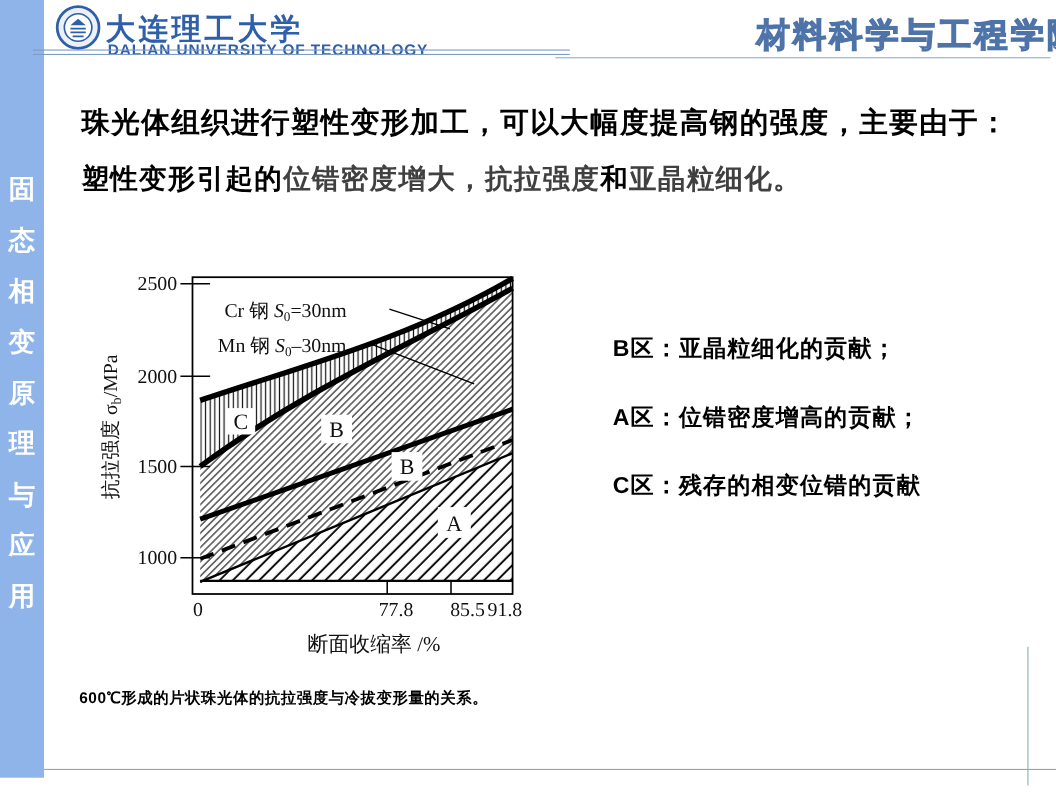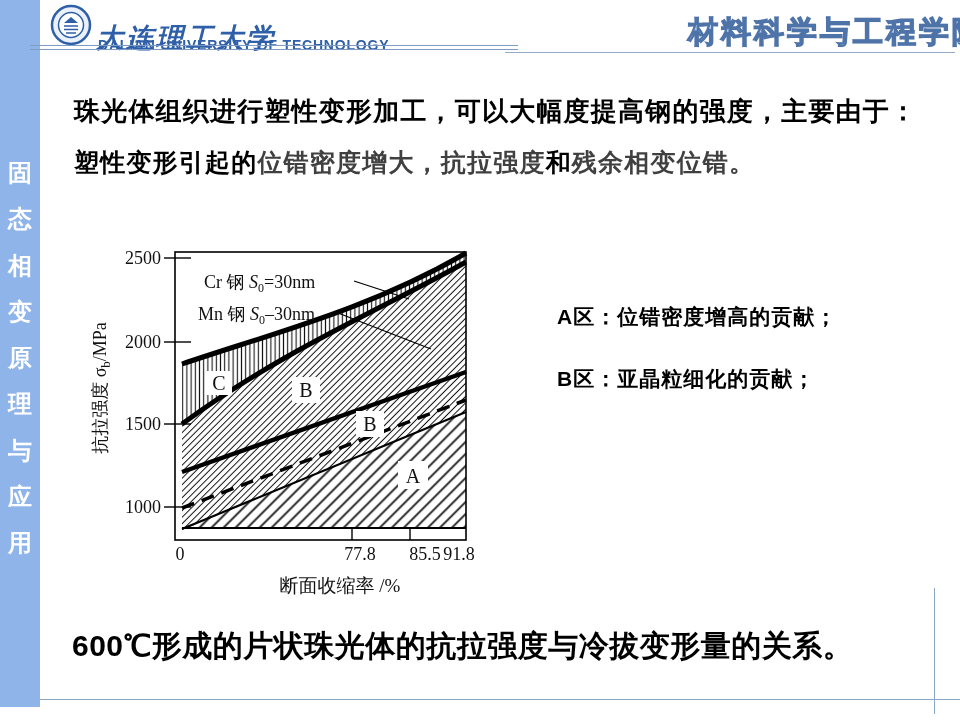--- a/index.html
+++ b/index.html
@@ -6,21 +6,21 @@
   body{width:960px;height:720px;position:relative;overflow:hidden;background:#fff;
        font-family:"Liberation Sans",sans-serif;}
   
   .sidebar{position:absolute;left:0;top:0;width:40px;height:707px;background:#8EB4EA;
            padding-top:150px;box-sizing:border-box;}
   .sidebar span{display:block;height:46.3px;line-height:46.3px;text-align:center;
                 color:#ffffff;font-size:24px;font-weight:bold;
                 font-family:"Liberation Serif",serif;}
   
   .hdr-logo{position:absolute;left:50px;top:4px;}
-  .uni-zh{position:absolute;left:96px;top:20px;font-size:27px;font-weight:bold;font-style:italic;
+  .uni-zh{position:absolute;left:96px;top:8px;font-size:27px;font-weight:bold;
           color:#2E5FA8;letter-spacing:3px;font-family:"Liberation Serif",serif;white-space:nowrap;}
   .uni-en{position:absolute;left:98px;top:37px;font-size:14px;font-weight:bold;color:#2E5FA8;
           letter-spacing:0.8px;white-space:nowrap;}
   .rule{position:absolute;background:#7D9BC4;height:1px;}
   .rule.d1{left:30px;top:45px;width:488px;}
   .rule.d2{left:30px;top:49px;width:488px;}
   .rule.r1{left:505px;top:52px;width:450px;background:#93ABC6;}
   .college{position:absolute;left:688px;top:12px;font-size:30px;font-weight:bold;
            letter-spacing:3px;color:#AFCBEC;-webkit-text-stroke:1.2px #4E73A8;
            text-shadow:0 0 1px #4E73A8;white-space:nowrap;}
@@ -29,21 +29,21 @@
   .frame-v{position:absolute;left:934px;top:588px;width:1px;height:126px;background:#8CA8C6;}
   
   .t1{position:absolute;left:74px;top:94px;font-size:26px;font-weight:bold;color:#000;
       letter-spacing:1.2px;white-space:nowrap;}
   .t2{position:absolute;left:74px;top:146px;font-size:25px;font-weight:bold;
       letter-spacing:1.2px;white-space:nowrap;}
   .c-black{color:#000000;margin-top:36px;} .c-maroon{color:#404040;}
   .zone-notes{position:absolute;left:557px;top:303px;}
   .zone-notes div{font-size:21px;font-weight:bold;color:#000;letter-spacing:1px;
                   margin-bottom:34px;white-space:nowrap;}
-  .caption{position:absolute;left:72px;top:626px;font-size:30px;font-weight:bold;color:#000;
+  .caption{position:absolute;left:72px;top:626px;font-size:14px;font-weight:bold;color:#000;
            letter-spacing:0.5px;white-space:nowrap;text-align:center;}
   
   .fig{position:absolute;left:85px;top:238px;width:390px;height:365px;}
   .fig text{font-family:"Liberation Serif","DejaVu Serif",serif;fill:#111;}
 </style>
 </head>
 <body>
 
 <div class="sidebar">
   <span>固</span>
@@ -70,26 +70,27 @@
 <div class="rule d1"></div>
 <div class="rule d2"></div>
 <div class="rule r1"></div>
 <div class="college">材料科学与工程学院</div>
 
 <div class="frame-h"></div>
 <div class="frame-v"></div>
 
 <div class="t1">珠光体组织进行塑性变形加工，可以大幅度提高钢的强度，主要由于：</div>
 <div class="t2">
-  <span class="c-black">塑性变形引起的</span><span class="c-maroon">位错密度增大，</span><span class="c-maroon">抗拉强度</span><span class="c-black">和</span><span class="c-maroon">残余相变位错</span><span class="c-maroon">。</span>
+  <span class="c-black">塑性变形引起的</span><span class="c-maroon">位错密度增大，</span><span class="c-maroon">抗拉强度</span><span class="c-black">和</span><span class="c-maroon">亚晶粒细化</span><span class="c-maroon">。</span>
 </div>
 
 <div class="zone-notes">
+  <div>B区：亚晶粒细化的贡献；</div>
   <div>A区：位错密度增高的贡献；</div>
-  <div>B区：亚晶粒细化的贡献；</div>
+  <div>C区：残存的相变位错的贡献</div>
 </div>
 
 <div class="caption">600℃形成的片状珠光体的抗拉强度与冷拔变形量的关系。</div>
 
 <div class="fig">
 <svg width="390" height="365" viewBox="85 238 390 365">
   <defs>
     <pattern id="hatchC" width="4.2" height="6" patternUnits="userSpaceOnUse">
       <line x1="2.1" y1="0" x2="2.1" y2="6" stroke="#111" stroke-width="1.1"></line>
     </pattern>

